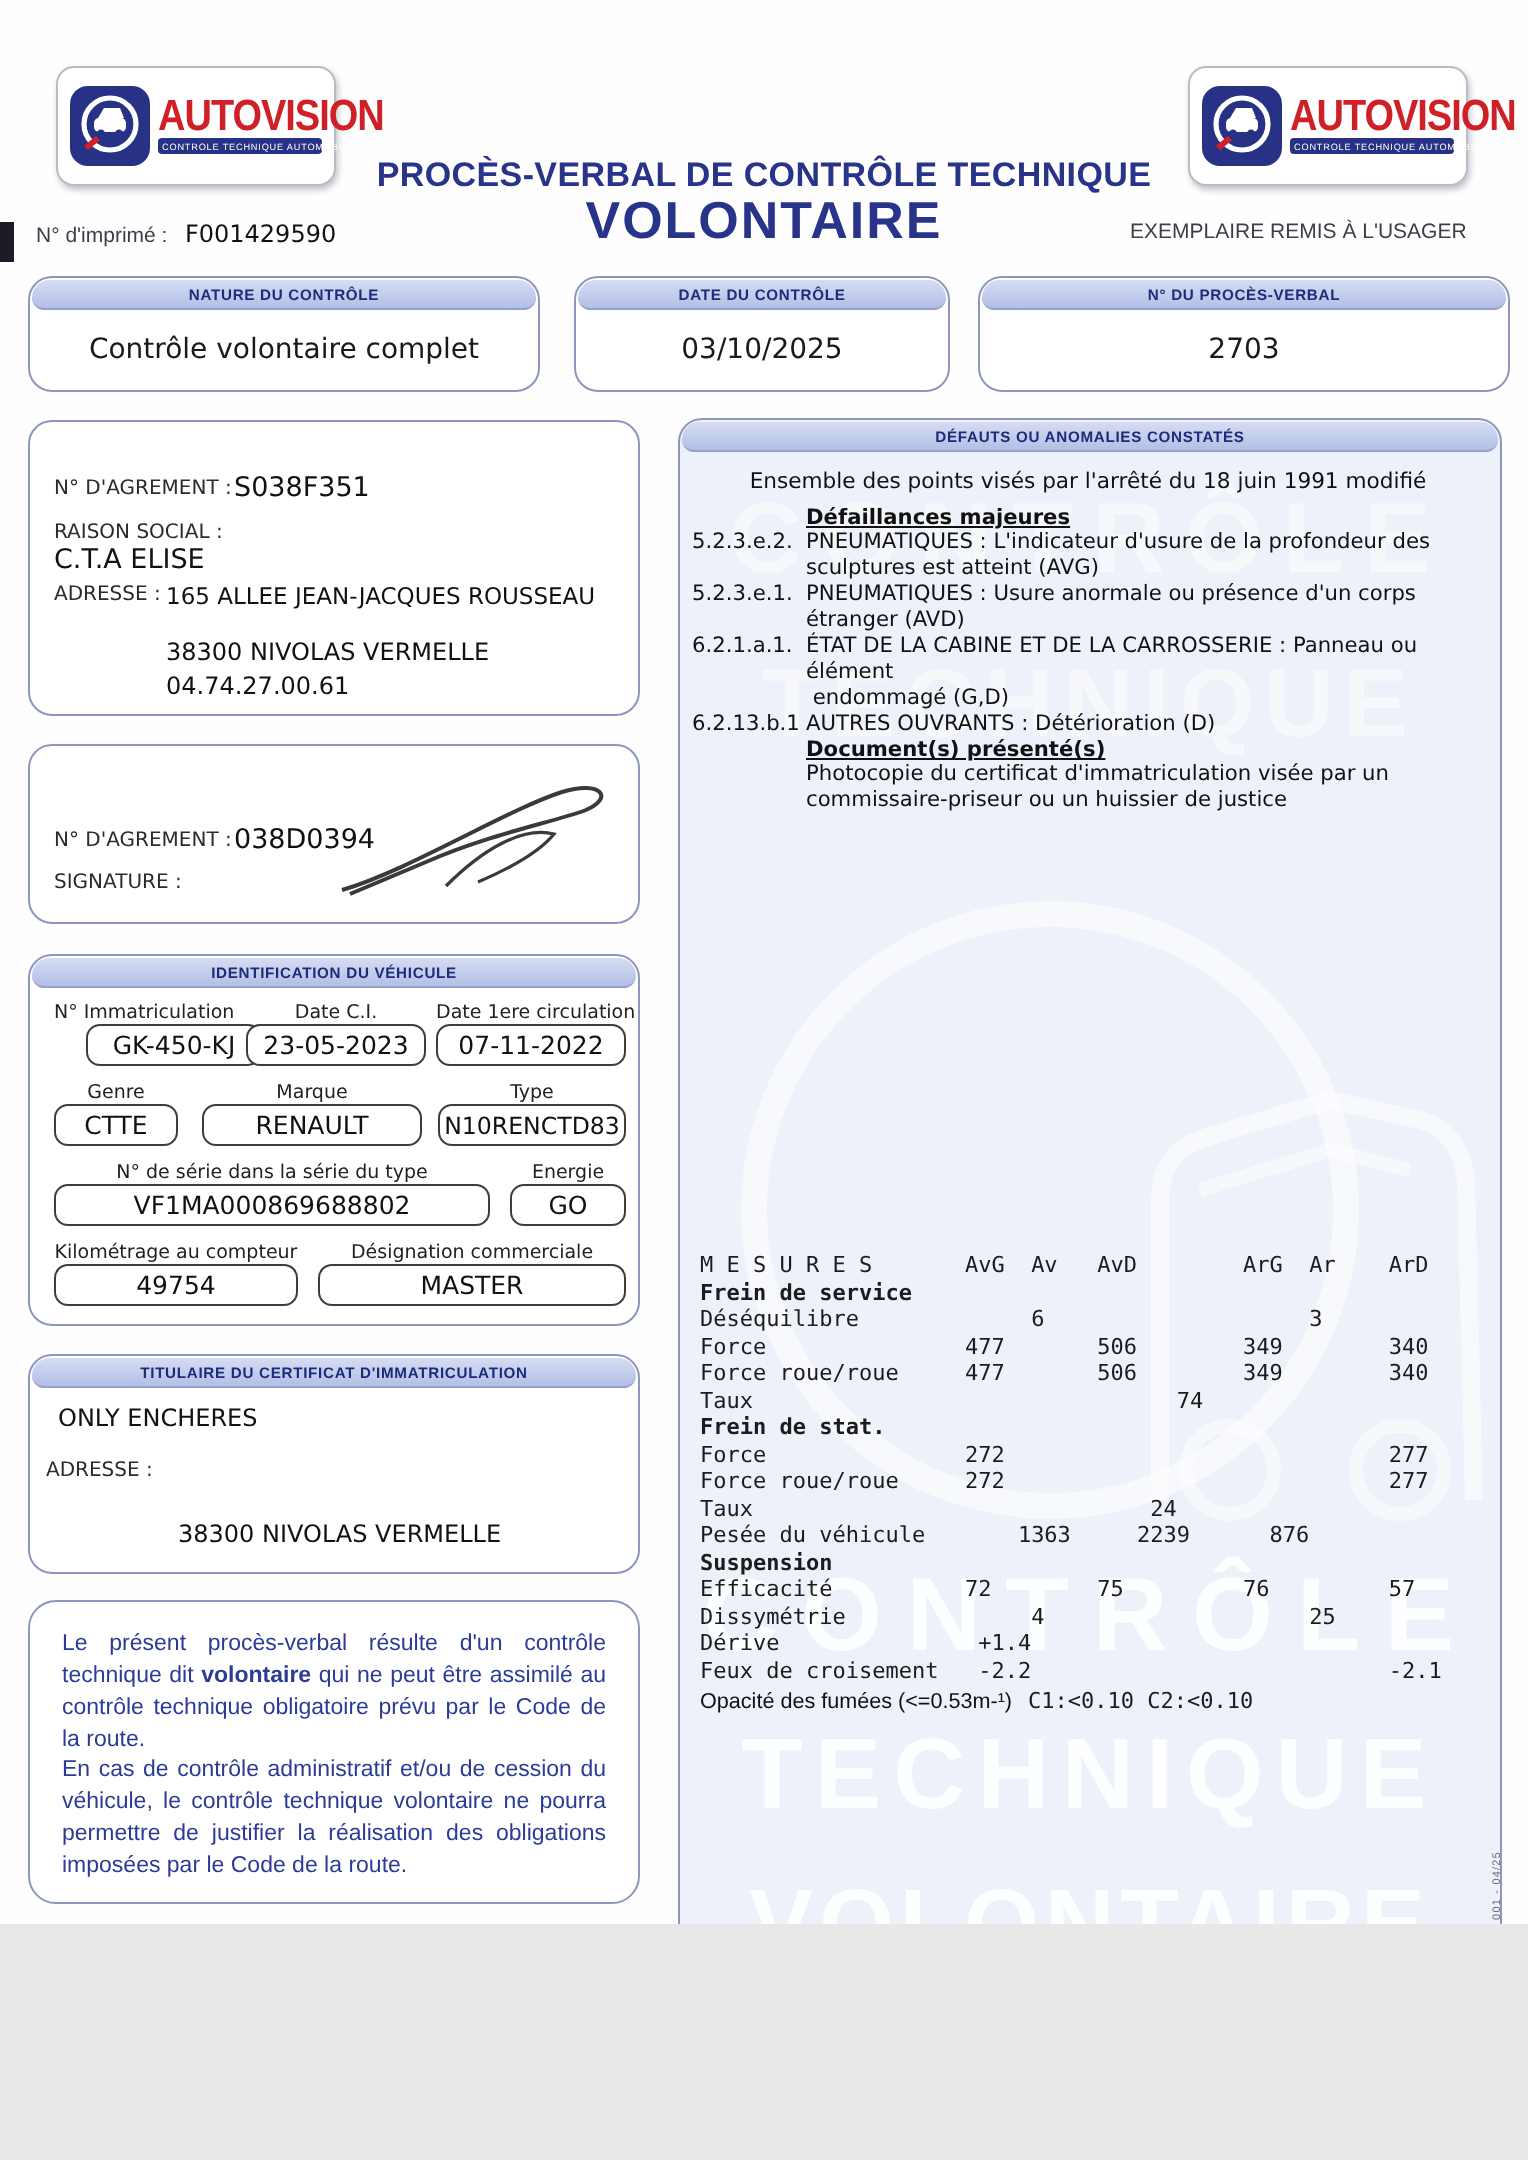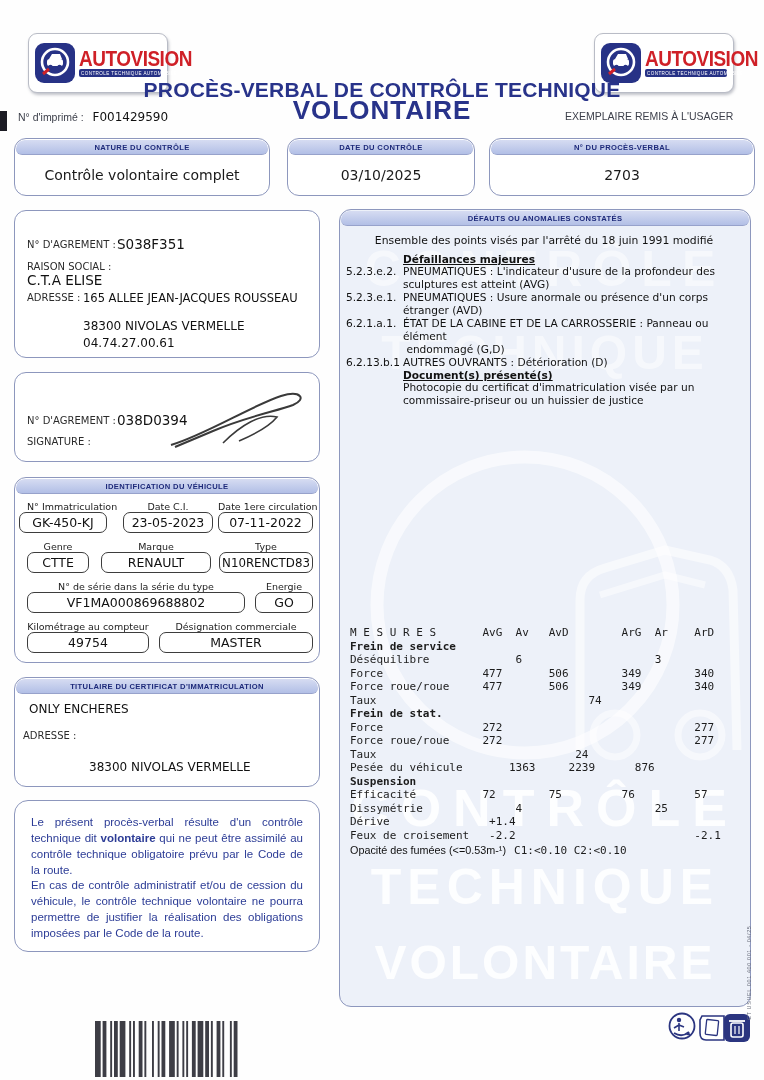--- a/index.html
+++ b/index.html
@@ -1,32 +1,32 @@
 <!DOCTYPE html>
 <html><head>
 <meta charset="utf-8">
 <style>
   html,body{margin:0;padding:0;background:#e8e8e8;}
-  .page{position:relative;width:764px;height:1080px;background:#fefefe;overflow:hidden;
+  .page{position:relative;width:764px;height:962px;background:#fefefe;overflow:hidden;
         font-family:"Liberation Sans",sans-serif;color:#222;}
   .abs{position:absolute;}
 
   
   .logo{width:140px;height:60px;border:1px solid #b9bcc6;border-radius:9px;
         box-shadow:1px 2px 3px rgba(120,125,140,.45), inset 0 0 0 2px #fff;
         background:#fff;display:flex;align-items:center;padding:4px 6px;box-sizing:border-box;gap:4px;}
   .emblem{width:40px;height:40px;background:#273286;border-radius:9px;position:relative;flex:0 0 auto;}
   .emblem svg{position:absolute;inset:0;}
   .logo-right{display:flex;flex-direction:column;justify-content:center;min-width:0;}
   .brand{color:#cf2027;font-weight:bold;font-size:19px;letter-spacing:-.5px;line-height:20px;
          font-family:"Liberation Sans",sans-serif;transform:scaleY(1.15);}
   .tagline{background:#273286;color:#fff;font-size:4.6px;letter-spacing:.4px;text-align:center;
            padding:1.5px 2px;border-radius:2px;white-space:nowrap;}
 
-  .title1{font-size:21px;font-weight:bold;color:#28338a;letter-spacing:.2px;}
+  .title1{font-size:17px;font-weight:bold;color:#28338a;letter-spacing:.2px;}
   .title2{font-size:26px;font-weight:bold;color:#28338a;letter-spacing:1px;}
   .smalltxt{font-size:10.5px;color:#3c3f4a;}
   .regmark{background:#1c1c24;width:7px;height:20px;}
 
   
   .box{position:absolute;background:#fff;border:1.3px solid #8d97bd;border-radius:12px;box-sizing:border-box;}
   .ribbon{height:14px;margin:1px 1px 0 1px;background:linear-gradient(180deg,#d6dcf2,#b2bfe6);
           border-bottom:1px solid #97a2cb;border-radius:10px 10px 7px 7px;
           display:flex;align-items:center;justify-content:center;
           color:#1e2a7a;font-weight:bold;font-size:7.6px;letter-spacing:.35px;}
@@ -151,21 +151,21 @@
     <svg class="abs" style="left:150px;top:10px;" width="148" height="72" viewBox="0 0 148 72">
       <path d="M6 62 C40 52 88 22 116 13 C136 7 142 16 128 22 C112 28 80 34 48 48 L10 64" fill="none" stroke="#3a3a3a" stroke-width="2"></path>
       <path d="M58 60 C76 42 96 30 112 34 C104 44 88 52 74 58" fill="none" stroke="#3a3a3a" stroke-width="1.6"></path>
     </svg>
   </div>
 
   <div class="box" style="left:14px;top:477px;width:306px;height:186px;">
     <div class="ribbon">IDENTIFICATION DU VÉHICULE</div>
 
     <div class="vlabel" style="left:12px;top:23px;width:88px;">N° Immatriculation</div>
-    <div class="pill" style="left:4px;top:34px;width:88px;text-align:right;">GK-450-KJ</div>
+    <div class="pill" style="left:28px;top:34px;width:88px;text-align:right;">GK-450-KJ</div>
     <div class="vlabel" style="left:108px;top:23px;width:90px;">Date C.I.</div>
     <div class="pill" style="left:108px;top:34px;width:90px;">23-05-2023</div>
     <div class="vlabel" style="left:203px;top:23px;width:95px;">Date 1ere circulation</div>
     <div class="pill" style="left:203px;top:34px;width:95px;">07-11-2022</div>
 
     <div class="vlabel" style="left:12px;top:63px;width:62px;">Genre</div>
     <div class="pill" style="left:12px;top:74px;width:62px;">CTTE</div>
     <div class="vlabel" style="left:86px;top:63px;width:110px;">Marque</div>
     <div class="pill" style="left:86px;top:74px;width:110px;">RENAULT</div>
     <div class="vlabel" style="left:204px;top:63px;width:94px;">Type</div>

